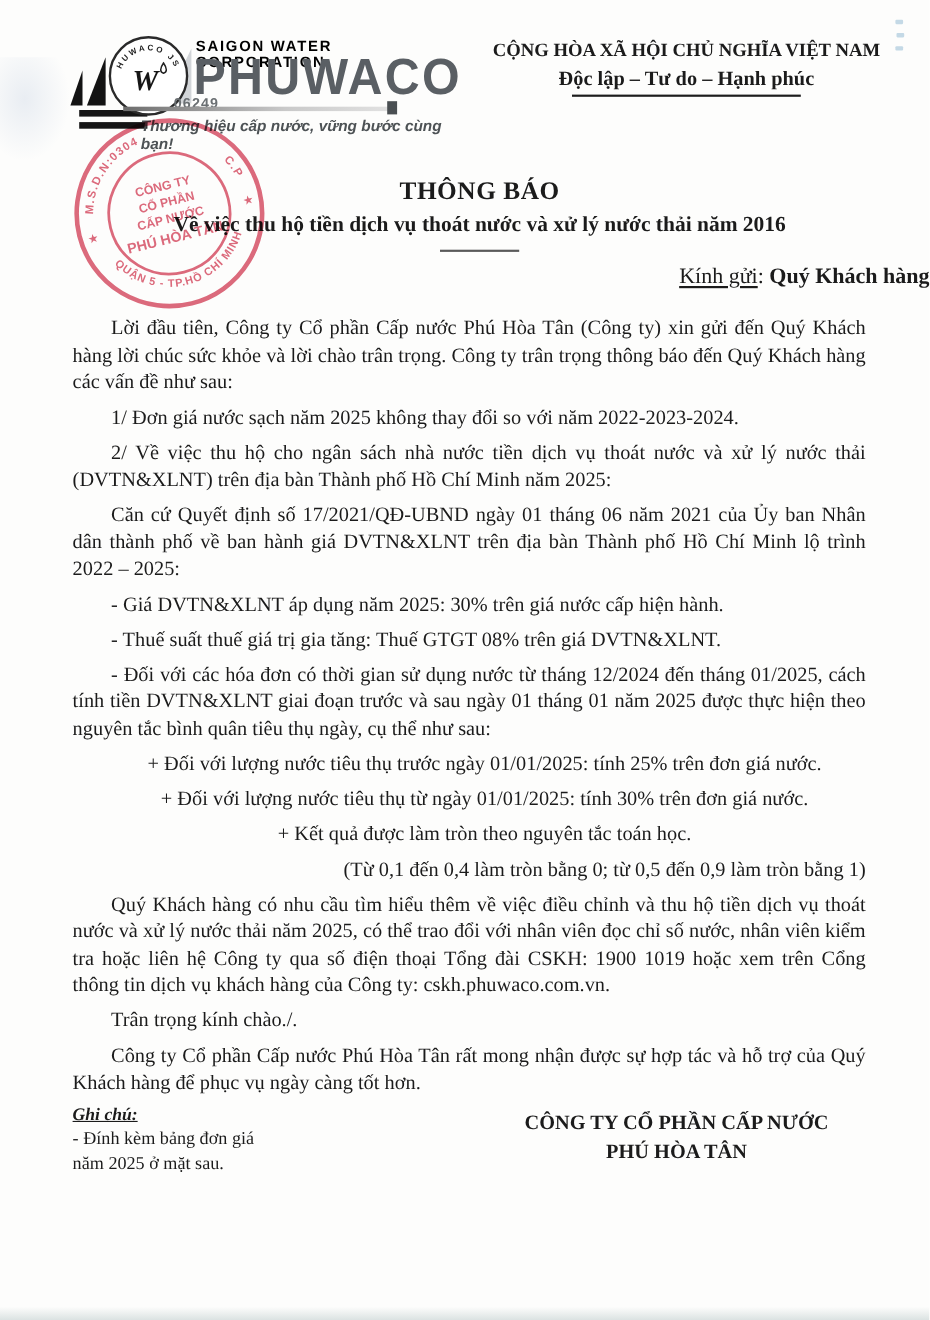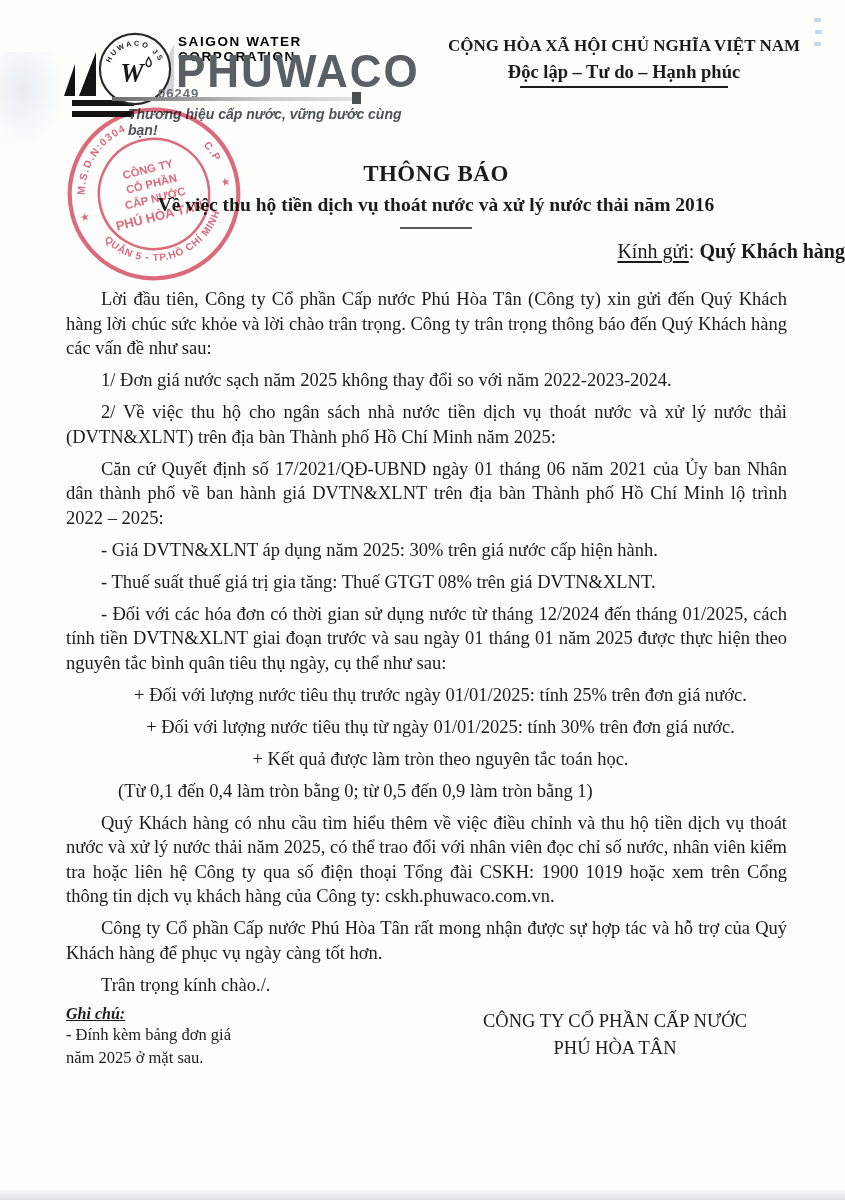--- a/index.html
+++ b/index.html
@@ -38,27 +38,27 @@
   .title-block .heading{font-size:23px;font-weight:bold;letter-spacing:.5px;}
   .title-block .subtitle{font-size:19.5px;font-weight:bold;margin-top:7px;}
   .title-block .rule{width:72px;border-top:2.5px solid #5a5a5a;margin:11px auto 0;}
   .salutation{position:absolute;left:0;right:0;top:240px;text-align:right;font-size:20px;}
   .salutation .lbl{text-decoration:underline;text-underline-offset:3px;}
   .salutation .val{font-weight:bold;}
   
   main{position:absolute;left:66px;right:58px;top:287px;}
   .para{font-size:18.5px;line-height:24.5px;text-align:justify;text-indent:35px;margin:0 0 7.5px 0;}
   .para.plus{text-indent:28px;text-align:center;}
-  .para.paren{text-indent:52px;text-align:left;}
+  .para.paren{text-indent:52px;text-align:right;}
   
   .note{position:absolute;left:66px;top:1005px;width:260px;}
   .note .nt{font-size:16px;font-weight:bold;font-style:italic;text-decoration:underline;}
   .note .nl{font-size:16.5px;line-height:23px;}
   .signature{position:absolute;left:440px;top:1008px;width:350px;text-align:center;}
-  .signature .s1,.signature .s2{font-size:18.5px;font-weight:normal;line-height:27px;}
+  .signature .s1,.signature .s2{font-size:18.5px;font-weight:bold;line-height:27px;}
   
   .smudge-tl{position:absolute;left:0;top:52px;width:64px;height:95px;
              background:radial-gradient(ellipse at 35% 40%,rgba(110,140,185,.14),transparent 70%);}
   .dash-rt{position:absolute;width:7px;height:4px;background:rgba(90,150,190,.35);border-radius:1px;}
   .edge-bottom{position:absolute;left:0;right:0;bottom:0;height:12px;
                background:linear-gradient(to bottom,transparent,rgba(140,165,165,.3));}
 </style>
 </head>
 <body>
 
@@ -145,22 +145,22 @@
   <p class="para">2/ Về việc thu hộ cho ngân sách nhà nước tiền dịch vụ thoát nước và xử lý nước thải (DVTN&amp;XLNT) trên địa bàn Thành phố Hồ Chí Minh năm 2025:</p>
   <p class="para">Căn cứ Quyết định số 17/2021/QĐ-UBND ngày 01 tháng 06 năm 2021 của Ủy ban Nhân dân thành phố về ban hành giá DVTN&amp;XLNT trên địa bàn Thành phố Hồ Chí Minh lộ trình 2022 – 2025:</p>
   <p class="para">- Giá DVTN&amp;XLNT áp dụng năm 2025: 30% trên giá nước cấp hiện hành.</p>
   <p class="para">- Thuế suất thuế giá trị gia tăng: Thuế GTGT 08% trên giá DVTN&amp;XLNT.</p>
   <p class="para">- Đối với các hóa đơn có thời gian sử dụng nước từ tháng 12/2024 đến tháng 01/2025, cách tính tiền DVTN&amp;XLNT giai đoạn trước và sau ngày 01 tháng 01 năm 2025 được thực hiện theo nguyên tắc bình quân tiêu thụ ngày, cụ thể như sau:</p>
   <p class="para plus">+ Đối với lượng nước tiêu thụ trước ngày 01/01/2025: tính 25% trên đơn giá nước.</p>
   <p class="para plus">+ Đối với lượng nước tiêu thụ từ ngày 01/01/2025: tính 30% trên đơn giá nước.</p>
   <p class="para plus">+ Kết quả được làm tròn theo nguyên tắc toán học.</p>
   <p class="para paren">(Từ 0,1 đến 0,4 làm tròn bằng 0; từ 0,5 đến 0,9 làm tròn bằng 1)</p>
   <p class="para">Quý Khách hàng có nhu cầu tìm hiểu thêm về việc điều chỉnh và thu hộ tiền dịch vụ thoát nước và xử lý nước thải năm 2025, có thể trao đổi với nhân viên đọc chỉ số nước, nhân viên kiểm tra hoặc liên hệ Công ty qua số điện thoại Tổng đài CSKH: 1900 1019 hoặc xem trên Cổng thông tin dịch vụ khách hàng của Công ty: cskh.phuwaco.com.vn.</p>
+  <p class="para">Trân trọng kính chào./.</p>
   <p class="para">Công ty Cổ phần Cấp nước Phú Hòa Tân rất mong nhận được sự hợp tác và hỗ trợ của Quý Khách hàng để phục vụ ngày càng tốt hơn.</p>
-  <p class="para">Trân trọng kính chào./.</p>
 </main>
 
 <div class="note">
   <div class="nt">Ghi chú:</div>
   <div class="nl">- Đính kèm bảng đơn giá</div>
   <div class="nl">năm 2025 ở mặt sau.</div>
 </div>
 
 <div class="signature">
   <div class="s1">CÔNG TY CỔ PHẦN CẤP NƯỚC</div>

